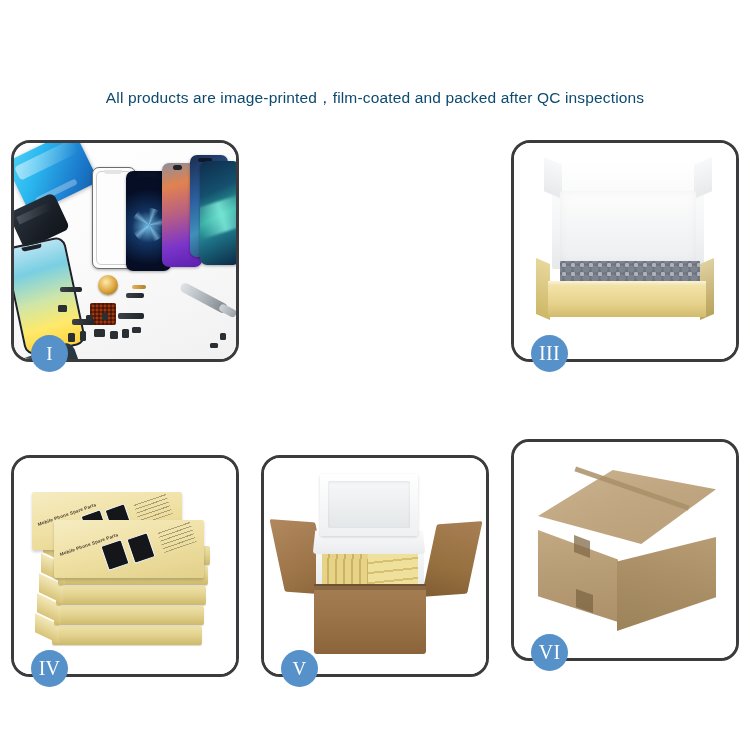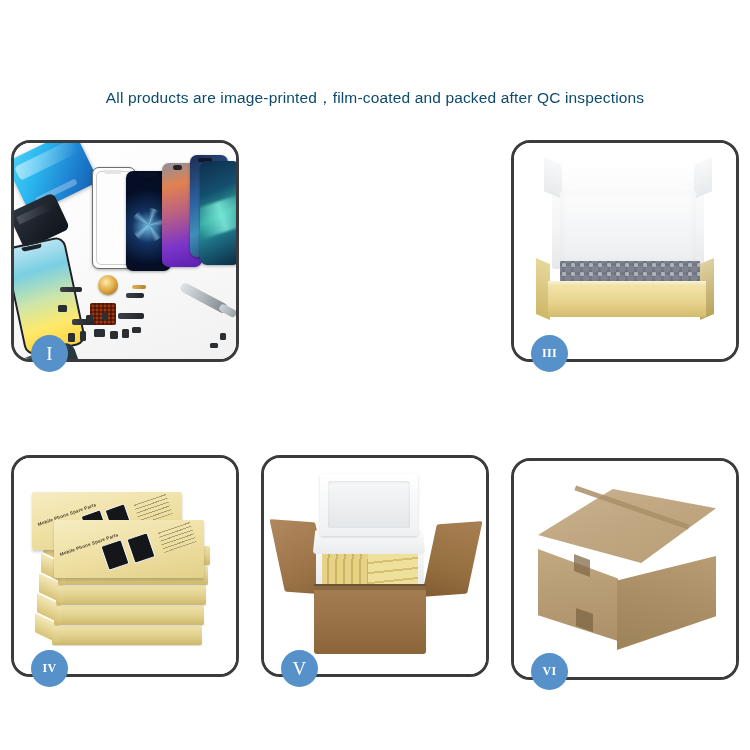--- a/index.html
+++ b/index.html
@@ -72,40 +72,40 @@
     position: absolute;
     left: 0; top: 0; right: 0; bottom: 0;
     border-radius: 16px;
     overflow: hidden;
   }
   .c1 { left: 0px;   top: 0px; }
   .c2 { left: 250px; top: 0px; }
   .c3 { left: 500px; top: 0px; }
   .c4 { left: 0px;   top: 315px; }
   .c5 { left: 250px; top: 315px; }
-  .c6 { left: 500px; top: 318px; }
+  .c6 { left: 500px; top: 299px; border-radius: 18px; }
 
   
   .badge {
     position: absolute;
     left: 17px;
     bottom: -13px;
     width: 37px;
     height: 37px;
     border-radius: 50%;
     background: #5691ca;
     color: #ffffff;
     font-family: "Liberation Serif", serif;
     font-size: 19px;
     line-height: 37px;
     text-align: center;
     letter-spacing: 0.3px;
     z-index: 20;
   }
-  .badge.wide { font-size: 12px; font-weight: bold; }
+  .badge.wide { font-size: 20px; }
 
   
   .p1-bg {
     position: absolute; inset: 0;
     background:
       linear-gradient(160deg, #ffffff 0%, #fbfbfb 45%, #f1f1f2 100%);
   }
   .phone {
     position: absolute;
     border-radius: 9px;

